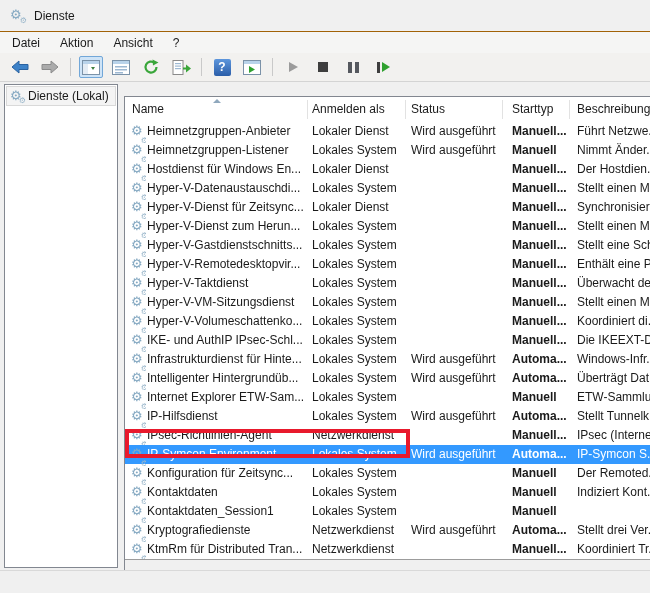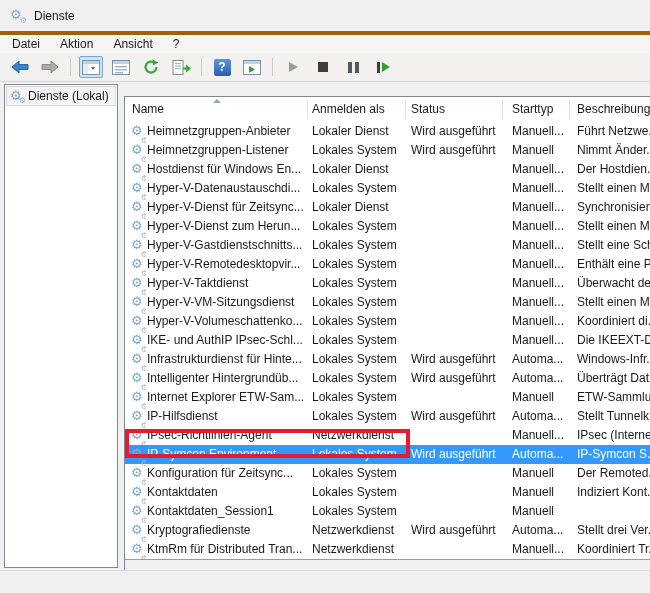--- a/index.html
+++ b/index.html
@@ -9,21 +9,21 @@
     font-family:"Liberation Sans", sans-serif; font-size:12px; color:#1a1a1a;
     -webkit-font-smoothing:antialiased;
   }
 
   
   .titlebar { position:absolute; left:0; top:0; width:650px; height:31px;
     background:#f0f0f0; display:flex; align-items:center; padding-left:10px; }
   .titlebar .title { margin-left:9px; font-size:12px; }
 
   .menubar { position:absolute; left:0; top:31px; width:650px; height:22px;
-    background:#f5f5f4; border-top:4px solid #a16207; display:flex; align-items:center; padding-left:2px; }
+    background:#f5f5f4; border-top:1px solid #a16207; display:flex; align-items:center; padding-left:2px; }
   .menu-item { padding:2px 10px; cursor:default; }
 
   .toolbar { position:absolute; left:0; top:53px; width:650px; height:29px;
     background:#f2f1ef; border-bottom:1px solid #d4d4d4;
     display:flex; align-items:center; padding-left:8px; gap:6px; }
   .tbtn { width:24px; height:22px; display:flex; align-items:center; justify-content:center; border:1px solid transparent; border-radius:2px; }
   .tbtn.selected { background:#cfe4f7; border:1px solid #72a7d8; }
   .tsep { width:1px; height:18px; background:#c9c9c9; margin:0 2px; }
 
   .help-box { width:17px; height:17px; border-radius:2px;
@@ -64,21 +64,21 @@
     border-left:4px solid transparent; border-right:4px solid transparent; border-bottom:4px solid #8fa8bd; }
 
   .rows { position:absolute; left:0; top:25px; width:700px; }
   .row { position:relative; height:19px; width:700px; }
   .row.selected { background:#3399ff; color:#fff; }
   .cell { position:absolute; top:0; height:19px; line-height:19px; white-space:nowrap; overflow:hidden; }
   .ic     { left:6px;  top:2px; }
   .c-name { left:22px; width:163px; }
   .c-logon{ left:187px; width:97px; }
   .c-status{left:286px; width:99px; }
-  .c-start{ left:387px; width:63px; }
+  .c-start{ left:387px; width:63px;font-weight:bold; }
   .c-desc { left:452px; width:76px; }
 
   
   .tabstrip { position:absolute; left:0; top:462px; width:526px; height:22px;
     background:#f0f0f0; border-top:1px solid #9c9c9c; display:flex; padding-left:3px; }
   .tab { position:relative; height:20px; margin-top:0;
     clip-path:polygon(0 0, 100% 0, calc(100% - 9px) 100%, 9px 100%);
     background:#9a9a9a; padding:0; }
   .tab + .tab { margin-left:-7px; }
   .tab-in { position:absolute; left:1px; right:1px; top:0; bottom:1px;

